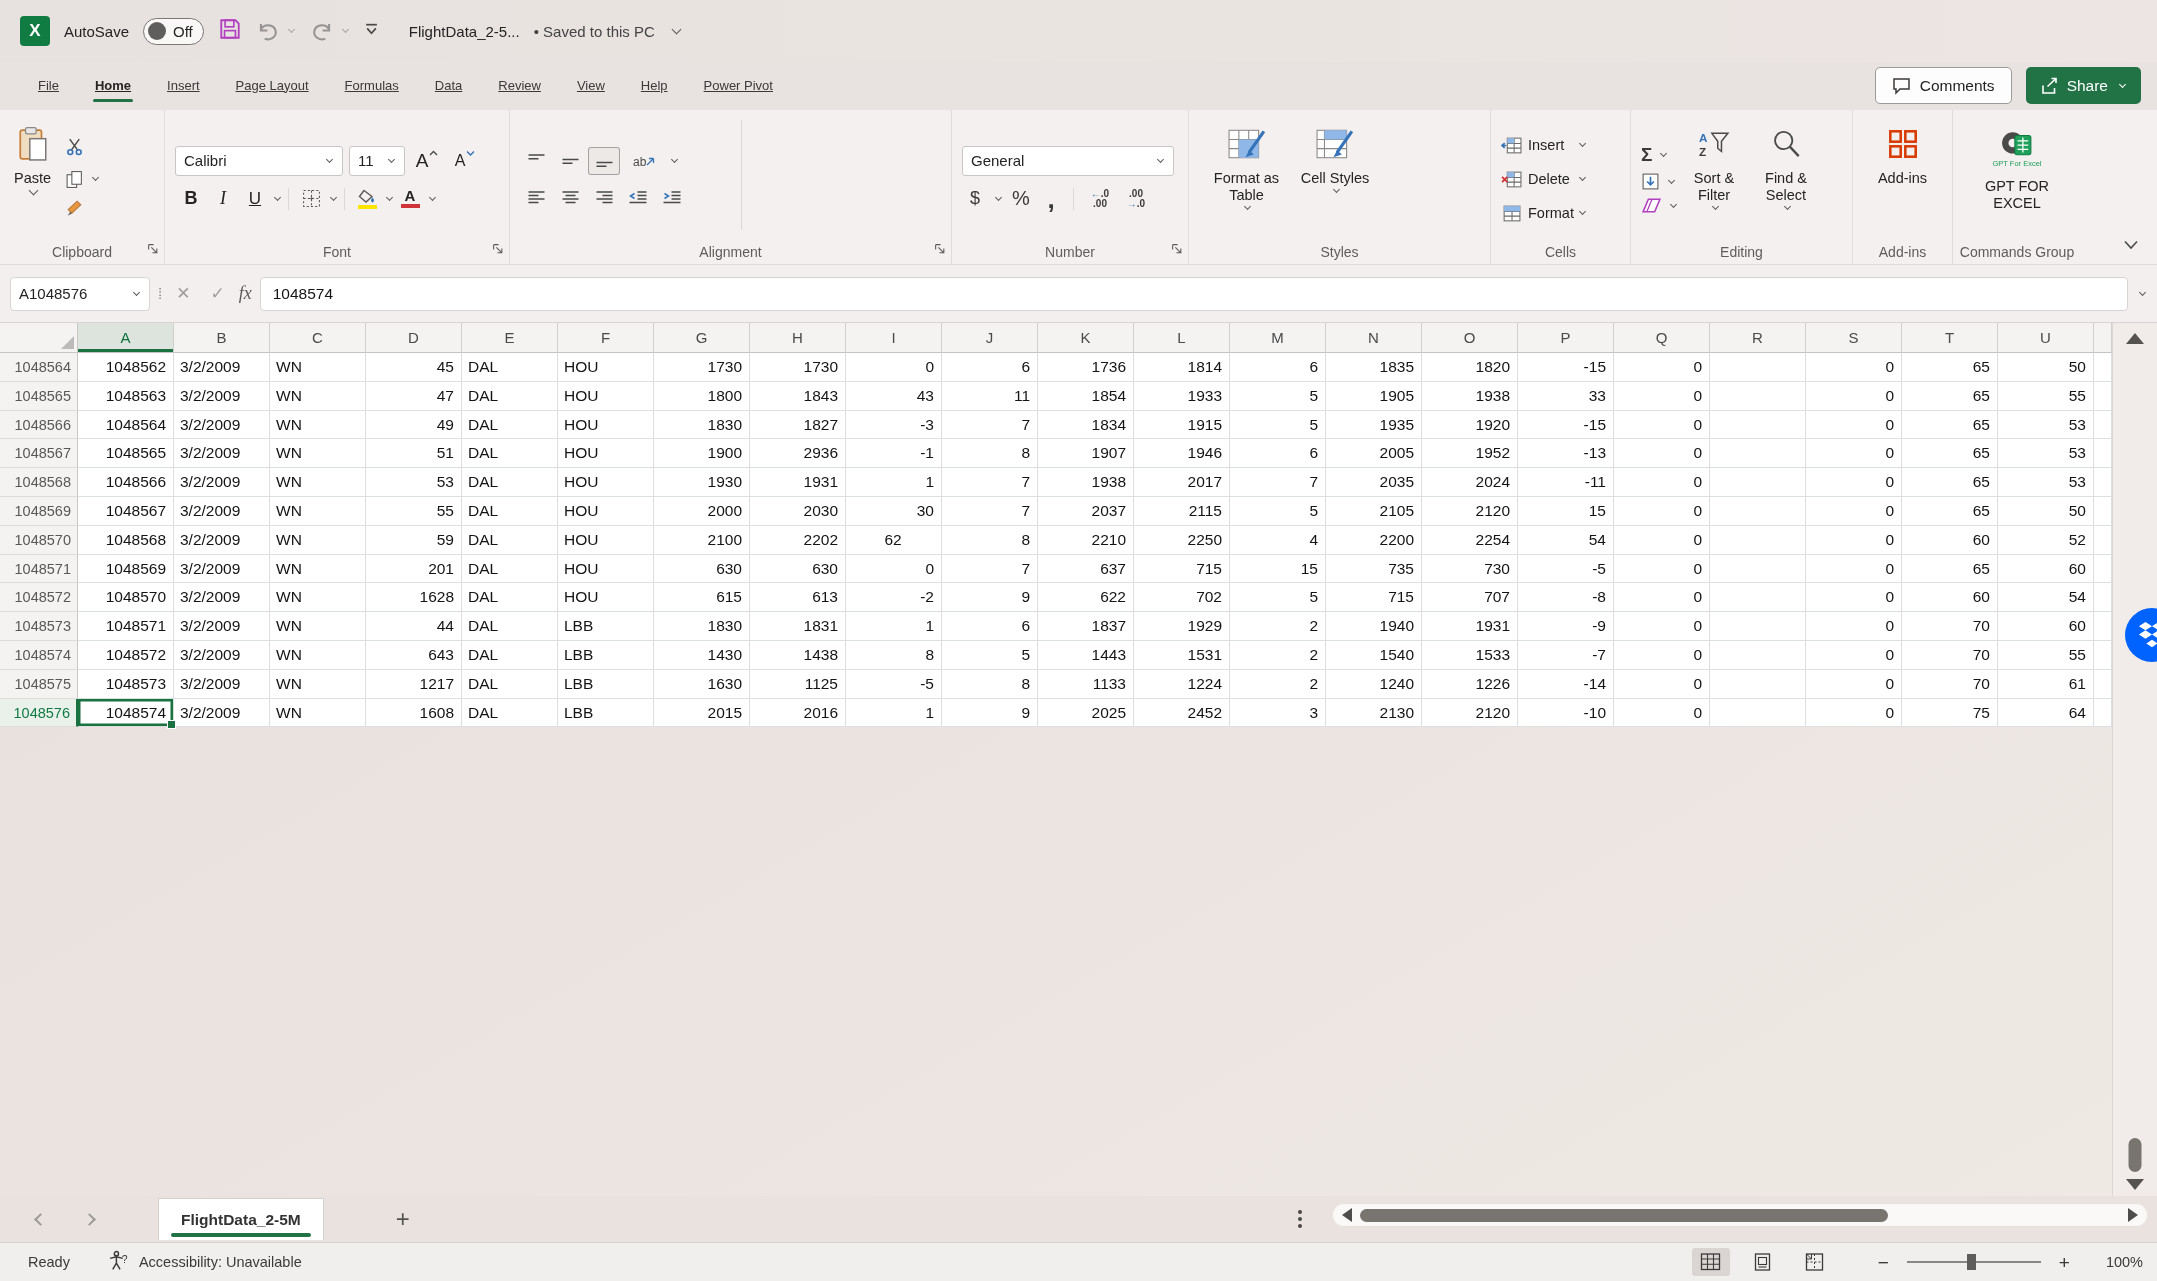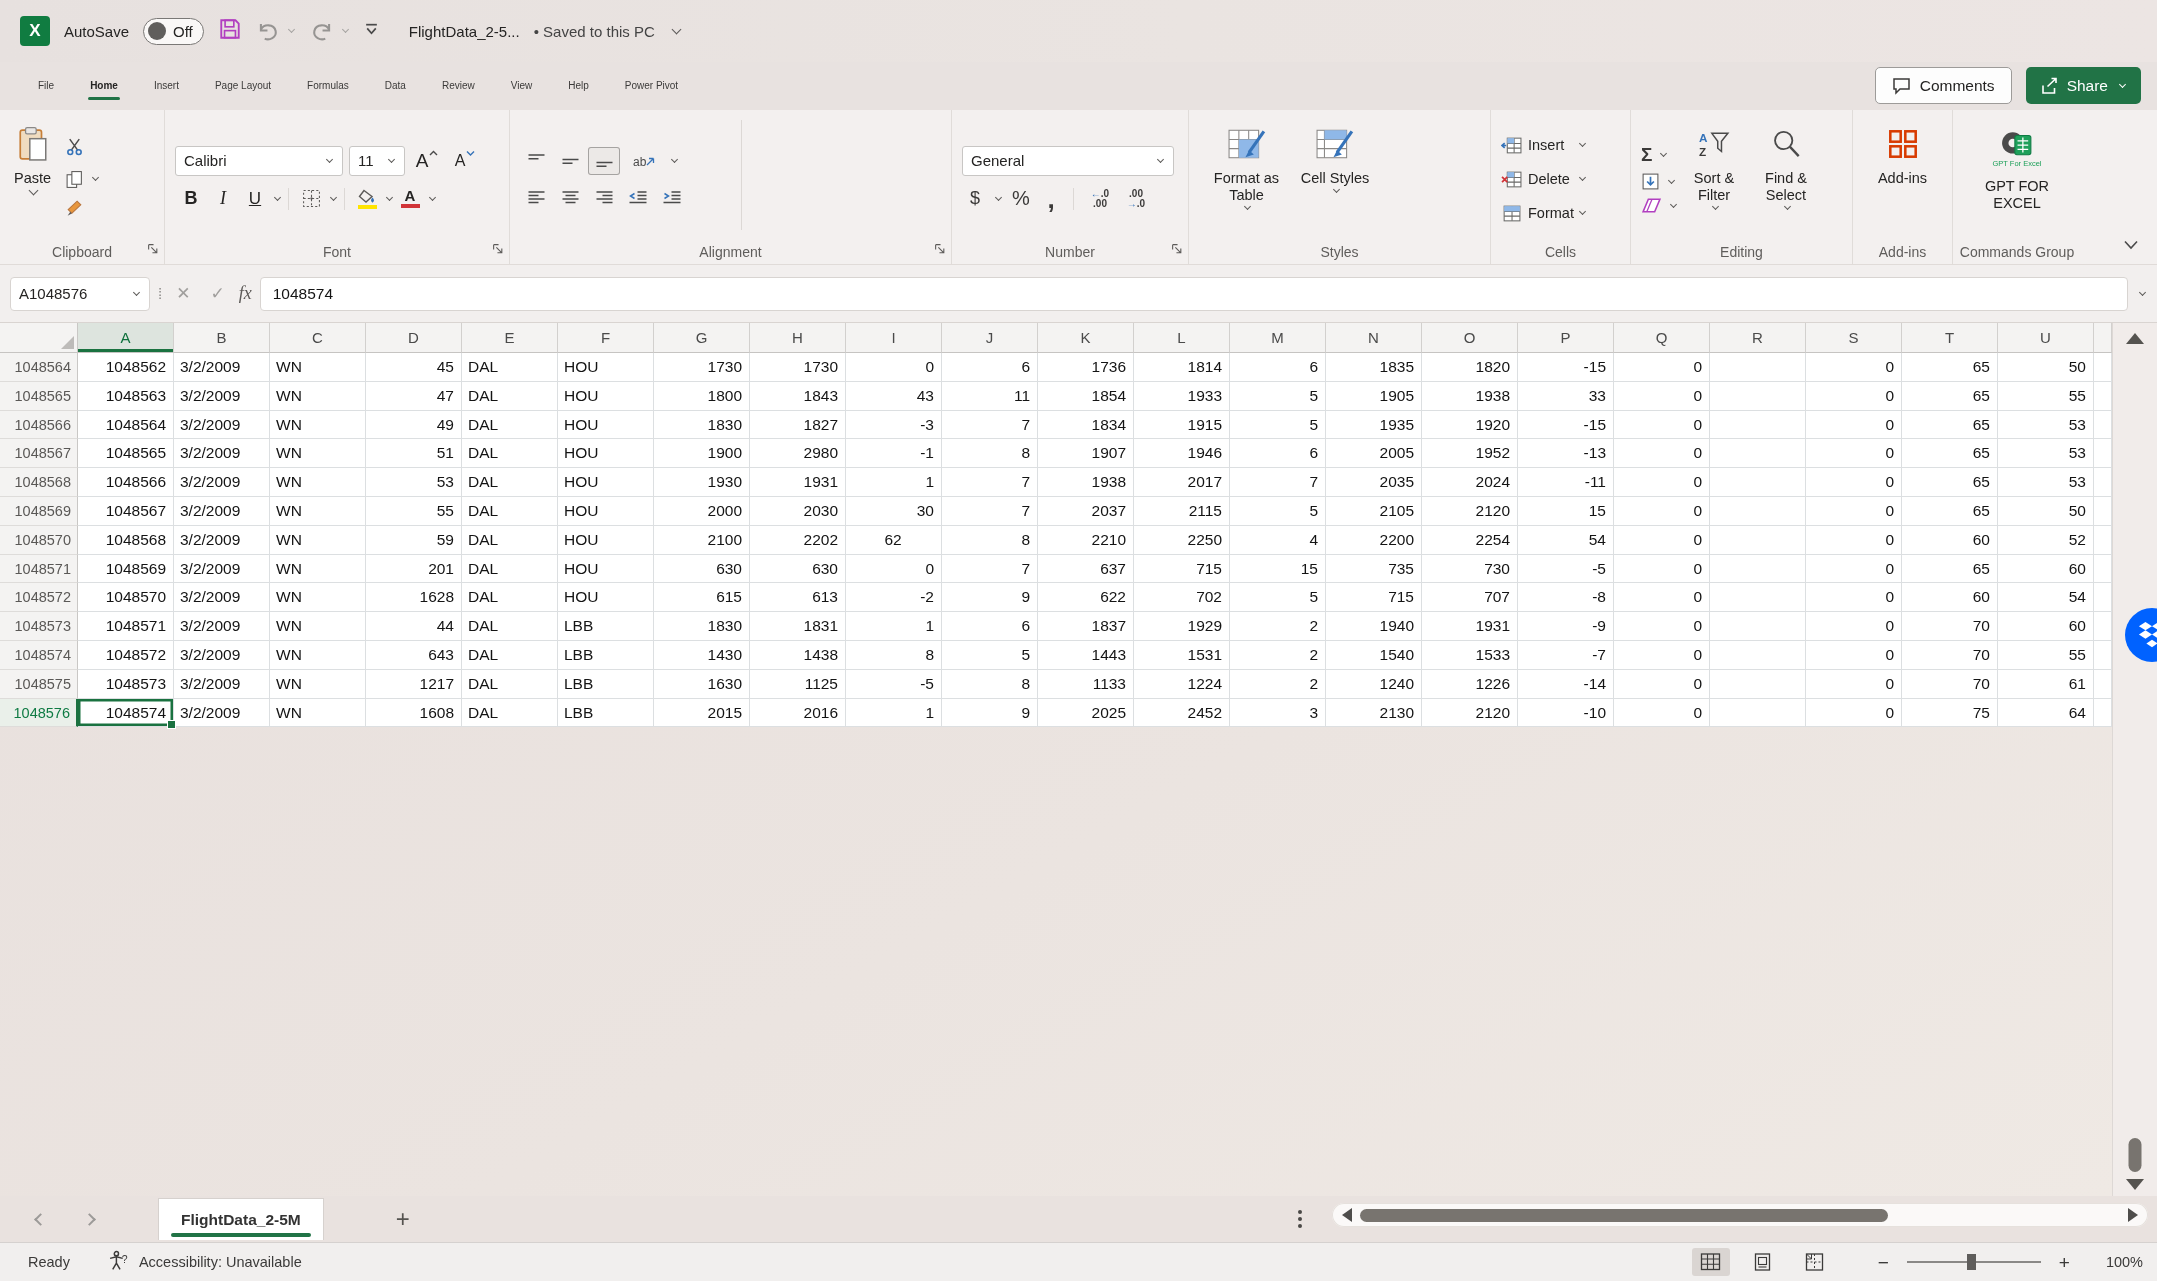--- a/index.html
+++ b/index.html
@@ -28,21 +28,21 @@
              display:flex;align-items:center;padding-left:34px;gap:12px;font-size:15px;color:#5e5c5a;}
   .tb-right{position:absolute;right:0;top:0;height:62px;display:flex;align-items:center;gap:26px;padding-right:20px;}
   .avatar{width:36px;height:36px;border-radius:50%;background:#423969;color:#fff;font-size:13px;
           display:flex;align-items:center;justify-content:center;}
   .winbtn{width:44px;height:40px;display:flex;align-items:center;justify-content:center;font-size:17px;color:#3b3a39;}
   .minbar{display:inline-block;width:14px;height:2px;background:#3b3a39;}
 
   
   .tabrow{position:absolute;left:0;top:62px;width:2157px;height:48px;display:flex;align-items:center;}
   .rtabs{display:flex;align-items:center;padding-left:22px;gap:4px;}
-  .rtab{padding:10px 16px 12px;font-size:10px;color:#3b3a39;position:relative;}
+  .rtab{padding:10px 16px 12px;font-size:13px;color:#3b3a39;position:relative;text-decoration:underline;}
   .rtab.active{font-weight:700;color:#252423;}
   .rtab.active::after{content:'';position:absolute;left:14px;right:14px;bottom:3px;height:3px;
                       background:#217346;border-radius:2px;}
   .tabrow-right{position:absolute;right:16px;top:5px;display:flex;gap:14px;align-items:center;}
   .btn-comments{display:flex;align-items:center;gap:8px;background:#fdfdfd;border:1px solid #9d9b99;
                 border-radius:5px;height:37px;padding:0 16px;font-size:15.5px;color:#252423;}
   .btn-share{display:flex;align-items:center;gap:8px;background:#217346;border-radius:5px;height:37px;
              padding:0 14px;font-size:15.5px;color:#fff;}
 
   
@@ -734,21 +734,21 @@
         </div>
         <div class="grow">
           <div class="rowh">1048567</div>
           <div class="cell" style="text-align: right;">1048565</div>
           <div class="cell" style="text-align: left;">3/2/2009</div>
           <div class="cell" style="text-align: left;">WN</div>
           <div class="cell" style="text-align: right;">51</div>
           <div class="cell" style="text-align: left;">DAL</div>
           <div class="cell" style="text-align: left;">HOU</div>
           <div class="cell" style="text-align: right;">1900</div>
-          <div class="cell" style="text-align: right;">2980</div>
+          <div class="cell" style="text-align: right;">2936</div>
           <div class="cell" style="text-align: right;">-1</div>
           <div class="cell" style="text-align: right;">8</div>
           <div class="cell" style="text-align: right;">1907</div>
           <div class="cell" style="text-align: right;">1946</div>
           <div class="cell" style="text-align: right;">6</div>
           <div class="cell" style="text-align: right;">2005</div>
           <div class="cell" style="text-align: right;">1952</div>
           <div class="cell" style="text-align: right;">-13</div>
           <div class="cell" style="text-align: right;">0</div>
           <div class="cell" style="text-align: right;"></div>

